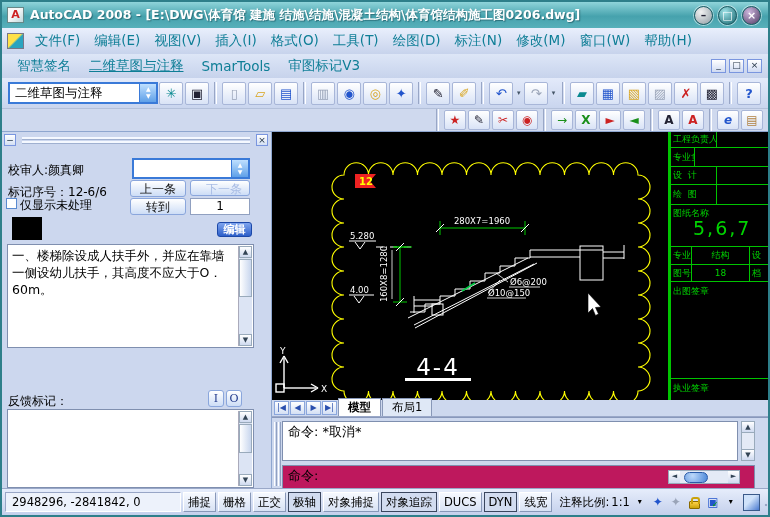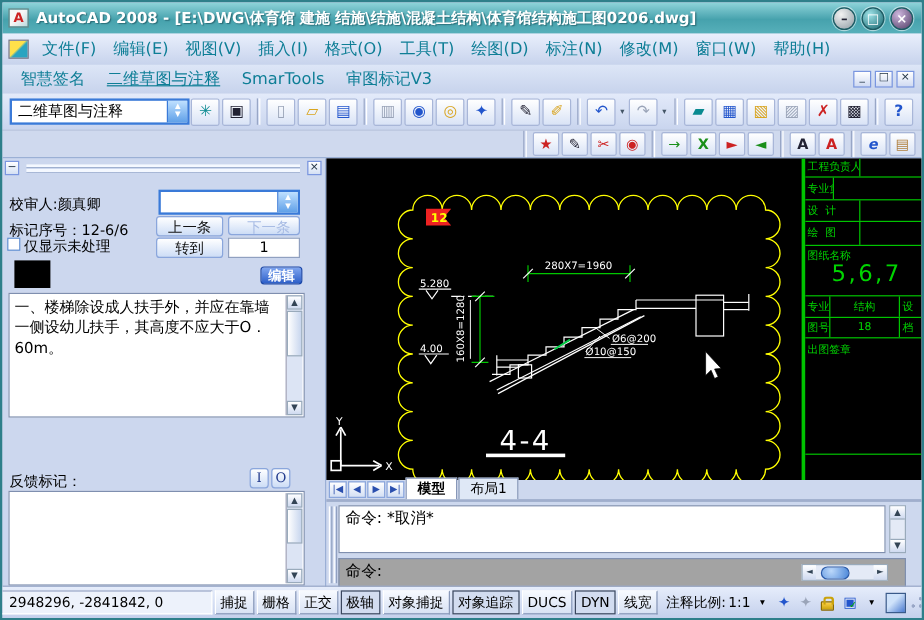--- a/index.html
+++ b/index.html
@@ -72,27 +72,27 @@
   .tab{padding:1px 9px 1px;font-size:11.5px;border:1px solid #8898b8;border-bottom:none;background:#dfe8f6;white-space:nowrap;}
   .tab.active{background:#fff;font-weight:bold;}
 
   
   .cmdwin{position:absolute;left:270px;top:415px;width:496px;height:73px;background:#cdd8ee;border-top:1px solid #8898bb;}
   .cgrip{position:absolute;top:4px;bottom:4px;width:3px;border-left:1px solid #fff;border-right:1px solid #90a0c0;}
   .chist{position:absolute;left:10px;top:3px;width:456px;height:40px;background:#fff;border:1px solid #7f8faf;font-size:13px;padding:1px 5px;white-space:pre;}
   .cvsb{position:absolute;left:469px;top:3px;width:14px;height:40px;background:#e4eaf6;border:1px solid #9ab;}
   .cvsb .ar{position:absolute;left:0;width:12px;height:11px;font-size:7px;line-height:10px;text-align:center;color:#345;background:linear-gradient(#fff,#cfdaf0);border-bottom:1px solid #9ab;}
   .cvsb .dn{bottom:0;top:auto;border-top:1px solid #9ab;border-bottom:none;}
-  .cinput{position:absolute;left:10px;top:47px;width:473px;height:30px;background:#a3a3a3;border:1px solid #7f8faf;font-size:13px;padding:1px 5px;white-space:pre;}
+  .cinput{position:absolute;left:10px;top:47px;width:473px;height:30px;background:#be185d;border:1px solid #7f8faf;font-size:13px;padding:1px 5px;white-space:pre;}
   .chsb{position:absolute;left:396px;top:52px;width:72px;height:14px;background:#e4eaf6;border:1px solid #9ab;display:flex;align-items:center;}
   .chsb .ar{width:11px;height:12px;font-size:7px;line-height:11px;text-align:center;color:#345;background:linear-gradient(#fff,#cfdaf0);}
   .chsb .th{width:24px;height:11px;margin-left:4px;background:radial-gradient(circle at 35% 30%,#bcd8fa,#4a86d8);border:1px solid #2a5aa8;border-radius:6px;}
 
   
-  .statusbar{position:absolute;left:0;right:0;bottom:0;height:27px;background:linear-gradient(#e6edfb,#c4d0ec);display:flex;align-items:center;padding:0 3px;gap:2px;font-size:11.5px;border-top:1px solid #9aa8c8;justify-content:center;}
+  .statusbar{position:absolute;left:0;right:0;bottom:0;height:27px;background:linear-gradient(#e6edfb,#c4d0ec);display:flex;align-items:center;padding:0 3px;gap:2px;font-size:11.5px;border-top:1px solid #9aa8c8;}
   .coords{width:176px;height:20px;border:1px solid #98a6c6;border-right-color:#fff;border-bottom-color:#fff;background:#edf2fb;padding:2px 6px;white-space:nowrap;overflow:hidden;flex:none;}
   .stg{height:20px;padding:2px 4px;border:1px solid;border-color:#fff #8898b8 #8898b8 #fff;background:linear-gradient(#f6f9ff,#d8e2f4);white-space:nowrap;flex:none;}
   .stg.on{border:1px solid #3a465e;background:#d2dcf0;}
   .scale{margin-left:5px;white-space:nowrap;flex:none;}
   .sico{width:16px;height:17px;text-align:center;line-height:16px;font-size:12px;flex:none;position:relative;}
   .lock{width:11px;height:8px;background:linear-gradient(#ffd24a,#caa20a);border:1px solid #8a6a00;border-radius:1px;position:relative;margin:6px 3px 0;flex:none;}
   .lock:before{content:"";position:absolute;left:1px;top:-5px;width:5px;height:5px;border:2px solid #caa20a;border-bottom:none;border-radius:3px 3px 0 0;}
   .badgechk{position:absolute;left:7px;top:3px;font-size:8px;color:#0a0;font-weight:bold;}
   .cleanbtn{width:17px;height:17px;border:1px solid #3a5a8a;background:linear-gradient(135deg,#cfe2fa 40%,#4a7ad0);flex:none;margin-left:2px;}
   .sgrip{width:10px;height:10px;margin-left:2px;flex:none;background:radial-gradient(circle at 8px 2px,#98a6c6 1.2px,transparent 1.6px),radial-gradient(circle at 8px 8px,#98a6c6 1.2px,transparent 1.6px),radial-gradient(circle at 2px 8px,#98a6c6 1.2px,transparent 1.6px);}
@@ -419,20 +419,23 @@
         <div class="tbc" style="width:58px;justify-content:center;padding-left:0">结构</div>
         <div class="tbc last" style="flex:1">设</div>
       </div>
       <div class="tbr" style="top:133px;height:17px">
         <div class="tbc" style="width:21px">图号</div>
         <div class="tbc" style="width:58px;justify-content:center;padding-left:0">18</div>
         <div class="tbc last" style="flex:1">档</div>
       </div>
       <div class="tbr" style="top:150px;height:97px">
         <div style="position:absolute;left:2px;top:3px">出图签章</div>
+      </div>
+      <div class="tbr" style="top:247px;height:21px;border-bottom:none">
+        <div style="position:absolute;left:2px;top:3px">执业签章</div>
       </div>
     </div>
   </div>
 
   <div class="tabrow">
     <div class="tnav">|◀</div>
     <div class="tnav">◀</div>
     <div class="tnav">▶</div>
     <div class="tnav">▶|</div>
     <div class="tab active">模型</div>

